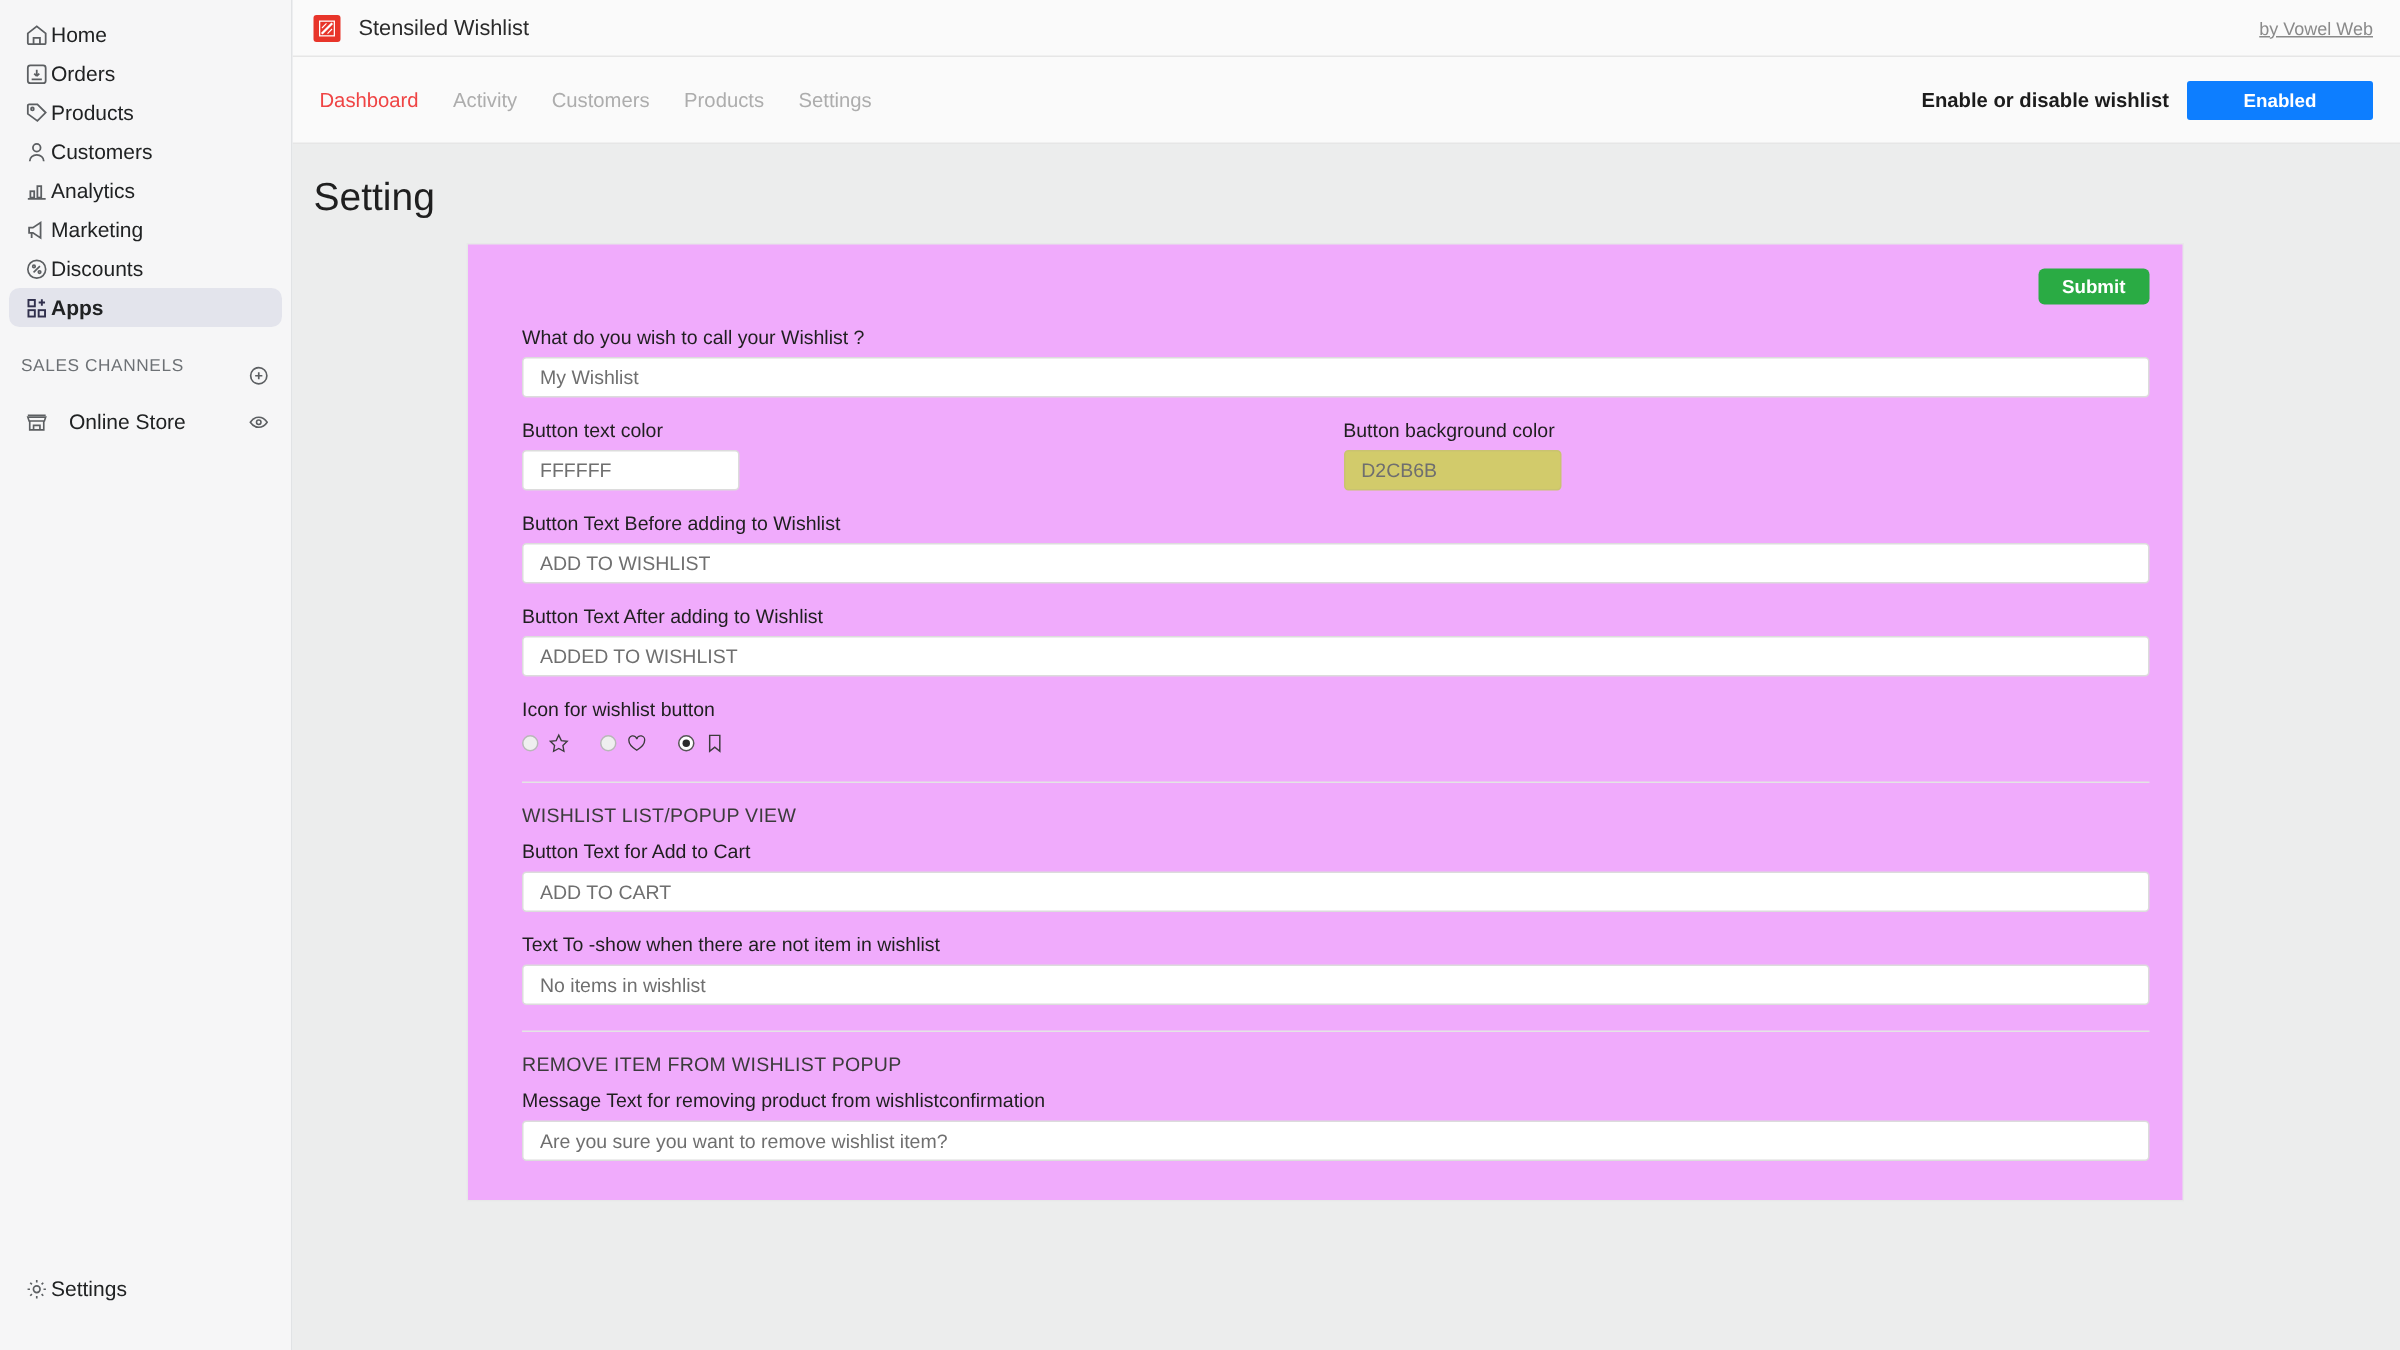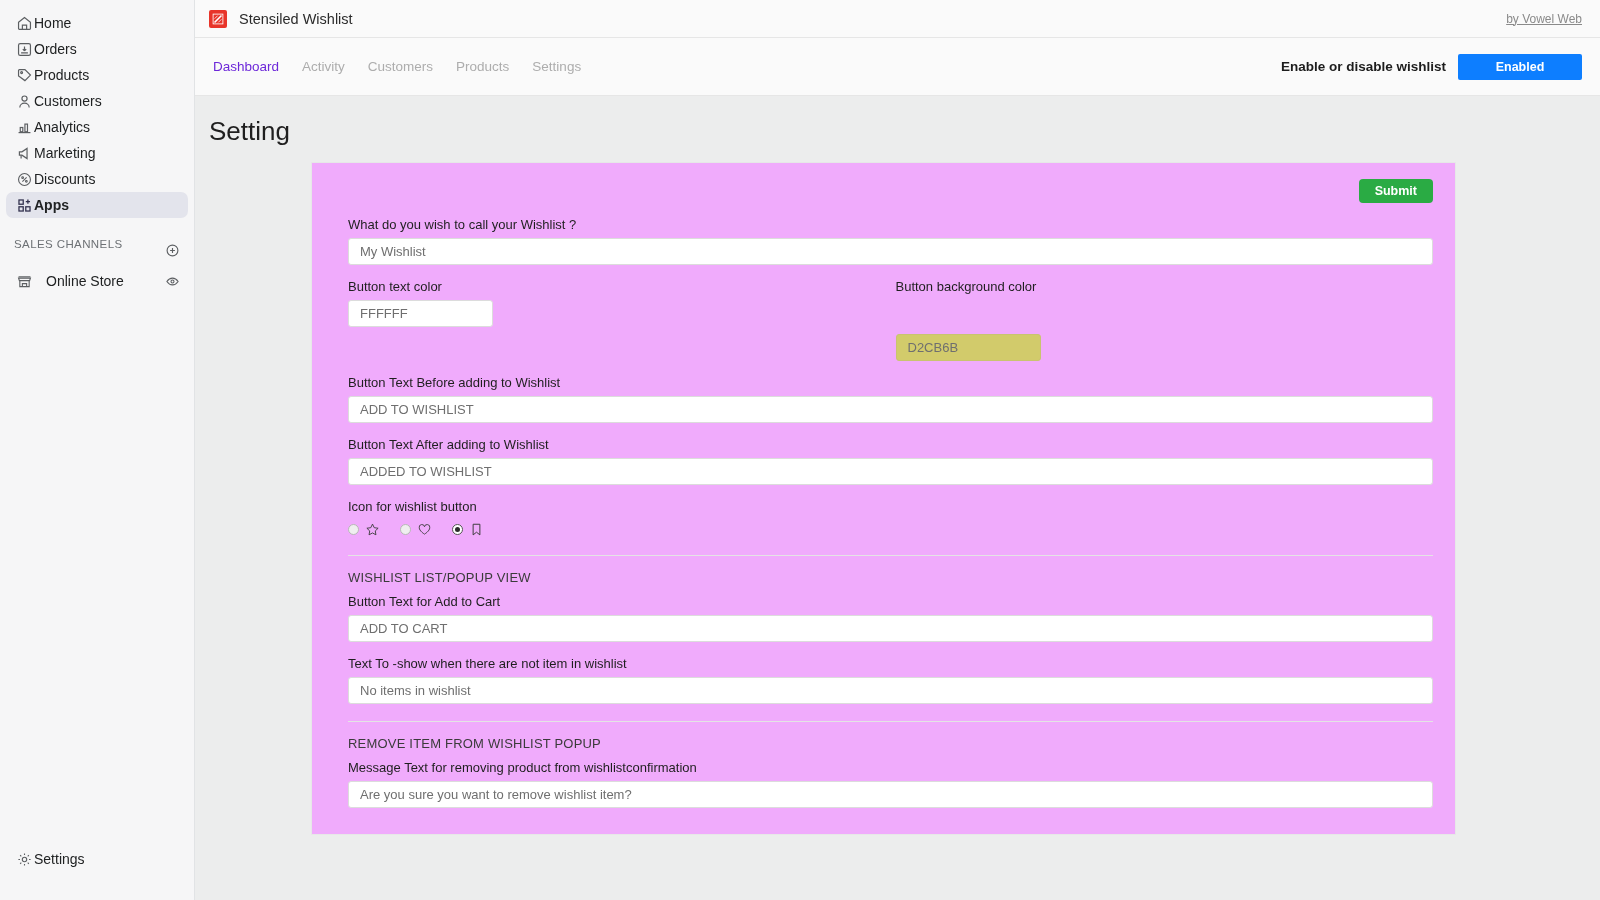--- a/index.html
+++ b/index.html
@@ -97,21 +97,21 @@
   .tabbar {
     height: 58px;
     background: #fafafa;
     border-bottom: 1px solid #e6e6e6;
     display: flex; align-items: center;
     padding: 0 18px 0 18px;
     flex: 0 0 58px;
   }
   .tabs { display: flex; align-items: center; gap: 23px; }
   .tab { font-size: 13.5px; color: #adadad; cursor: pointer; }
-  .tab.active { color: #6d28d9; font-weight: 400; }
+  .tab.active { color: #ef4444; font-weight: 400; }
 
   .enable-wrap { margin-left: auto; display: flex; align-items: center; gap: 12px; }
   .enable-label { font-size: 13.5px; font-weight: 700; color: #1c1c1c; }
   .enable-btn {
     background: #0d7eff;
     color: #ffffff;
     font-size: 12.5px; font-weight: 700;
     padding: 0 20px;
     height: 26px;
     display: flex; align-items: center; justify-content: center;
@@ -371,21 +371,21 @@
           <input class="txt" type="text" placeholder="My Wishlist" style="">
         </div>
 
         <div class="two-col">
           <div class="col-l">
             <label class="fld-label">Button text color</label>
             <input class="txt small" type="text" placeholder="FFFFFF" style="">
           </div>
           <div class="col-r">
             <label class="fld-label">Button background color</label>
-            <input class="txt swatch" type="text" id="bg-swatch" placeholder="D2CB6B" style="background: rgb(210, 203, 107); color: rgb(59, 59, 32); margin-top: 34px;">
+            <input class="txt swatch" type="text" id="bg-swatch" placeholder="D2CB6B" style="background: rgb(210, 203, 107); color: rgb(59, 59, 32);">
           </div>
         </div>
 
         <div class="fld">
           <label class="fld-label">Button Text Before adding to Wishlist</label>
           <input class="txt" type="text" placeholder="ADD TO WISHLIST" style="">
         </div>
 
         <div class="fld">
           <label class="fld-label">Button Text After adding to Wishlist</label>

